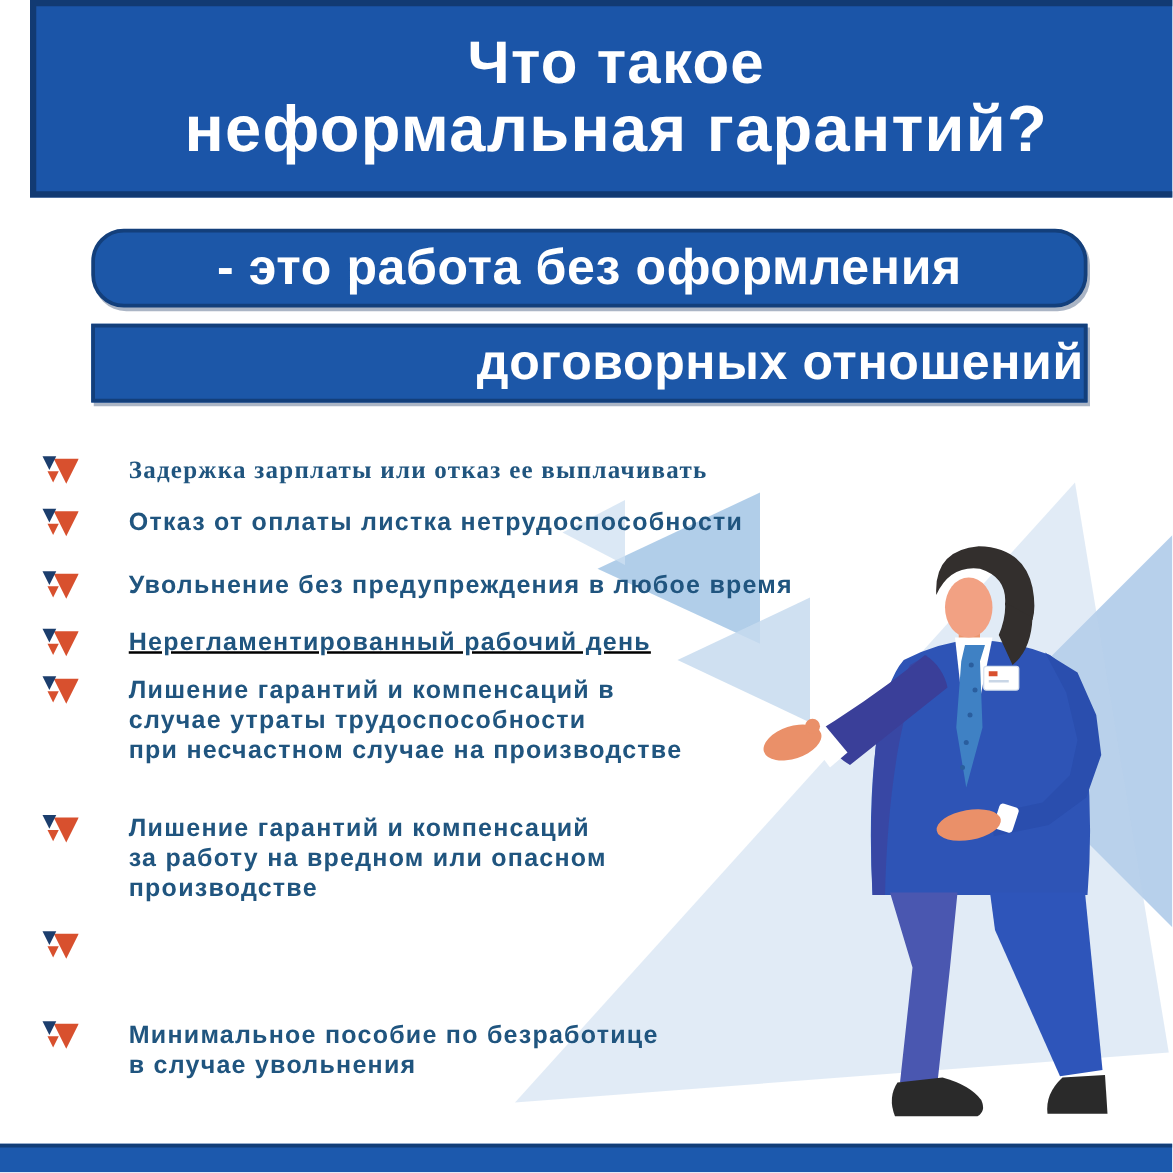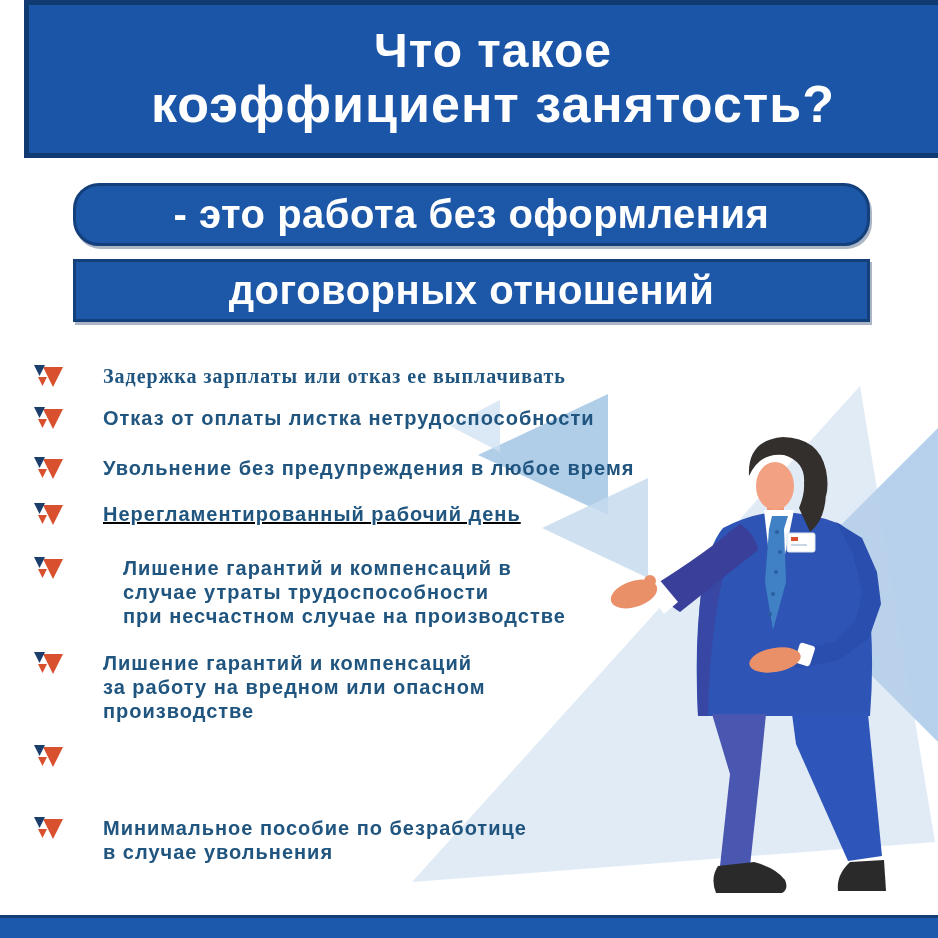--- a/index.html
+++ b/index.html
@@ -30,35 +30,35 @@
   .bar {
     position:absolute; left:73px; width:797px; height:63px;
     background:#1c57a8;
     border:3px solid #133f7b;
     box-shadow:2px 3px 0 rgba(14,44,88,0.35);
     display:flex; align-items:center; justify-content:center;
     color:#ffffff; font-weight:bold; font-size:40px; letter-spacing:0.5px;
     z-index:5;
   }
   .bar1 { top:183px;border-radius:26px; }
-  .bar2 { top:259px; }
+  .bar2 { top:259px;justify-content:flex-end; }
   
   .bg-shapes { position:absolute; top:0; left:0; z-index:1; }
   
   .list { position:absolute; top:0; left:0; width:938px; height:938px; z-index:3; list-style:none; }
   .item { position:absolute; left:33px; display:flex; align-items:flex-start; }
   .item .marker { flex:0 0 auto; margin-top:0; }
   .item .txt {
     margin-left:40px;
     font-size:20px; font-weight:bold; color:#20557f;
     line-height:24px; letter-spacing:1px;
     white-space:pre-line;
   }
   .i1 { top:364px;font-family:Liberation Serif, serif; } .i2 { top:390px;margin-top:16px; } .i3 { top:456px; } .i4 { top:502px;text-decoration:underline; }
-  .i5 { top:556px;gap:20px; } .i6 { top:651px; } .i7 { top:744px; } .i8 { top:816px; }
+  .i5 { top:540px; } .i6 { top:651px; } .i7 { top:744px; } .i8 { top:816px; }
   
   .man { position:absolute; left:598px; top:432px; z-index:4; }
   
   .bottom-bar {
     position:absolute; left:0; bottom:0; width:938px; height:23px;
     background:#1c59ad; border-top:3px solid #123e78; z-index:5;
   }
 </style>
 </head>
 <body>
@@ -68,21 +68,21 @@
   <svg class="bg-shapes" width="938" height="938" viewBox="0 0 938 938">
     <polygon points="608,394 608,515 478,455" fill="#a9c9e7" opacity="0.9"></polygon>
     <polygon points="500,400 500,452 450,426" fill="#cfe0f2" opacity="0.75"></polygon>
     <polygon points="648,478 648,578 542,528" fill="#c7daef" opacity="0.85"></polygon>
     <polygon points="938,428 938,742 781,585" fill="#aac8e7" opacity="0.85"></polygon>
     <polygon points="860,386 412,882 935,842" fill="#bcd3ec" opacity="0.45"></polygon>
   </svg>
 
   <header class="banner">
     <div class="t1">Что такое</div>
-    <div class="t2">коэффициент занятость?</div>
+    <div class="t2">неформальная гарантий?</div>
   </header>
 
   <div class="bar bar1">
     <span>- это работа без оформления</span>
   </div>
   <div class="bar bar2">
     <span>договорных отношений</span>
   </div>
 
   <ul class="list">

